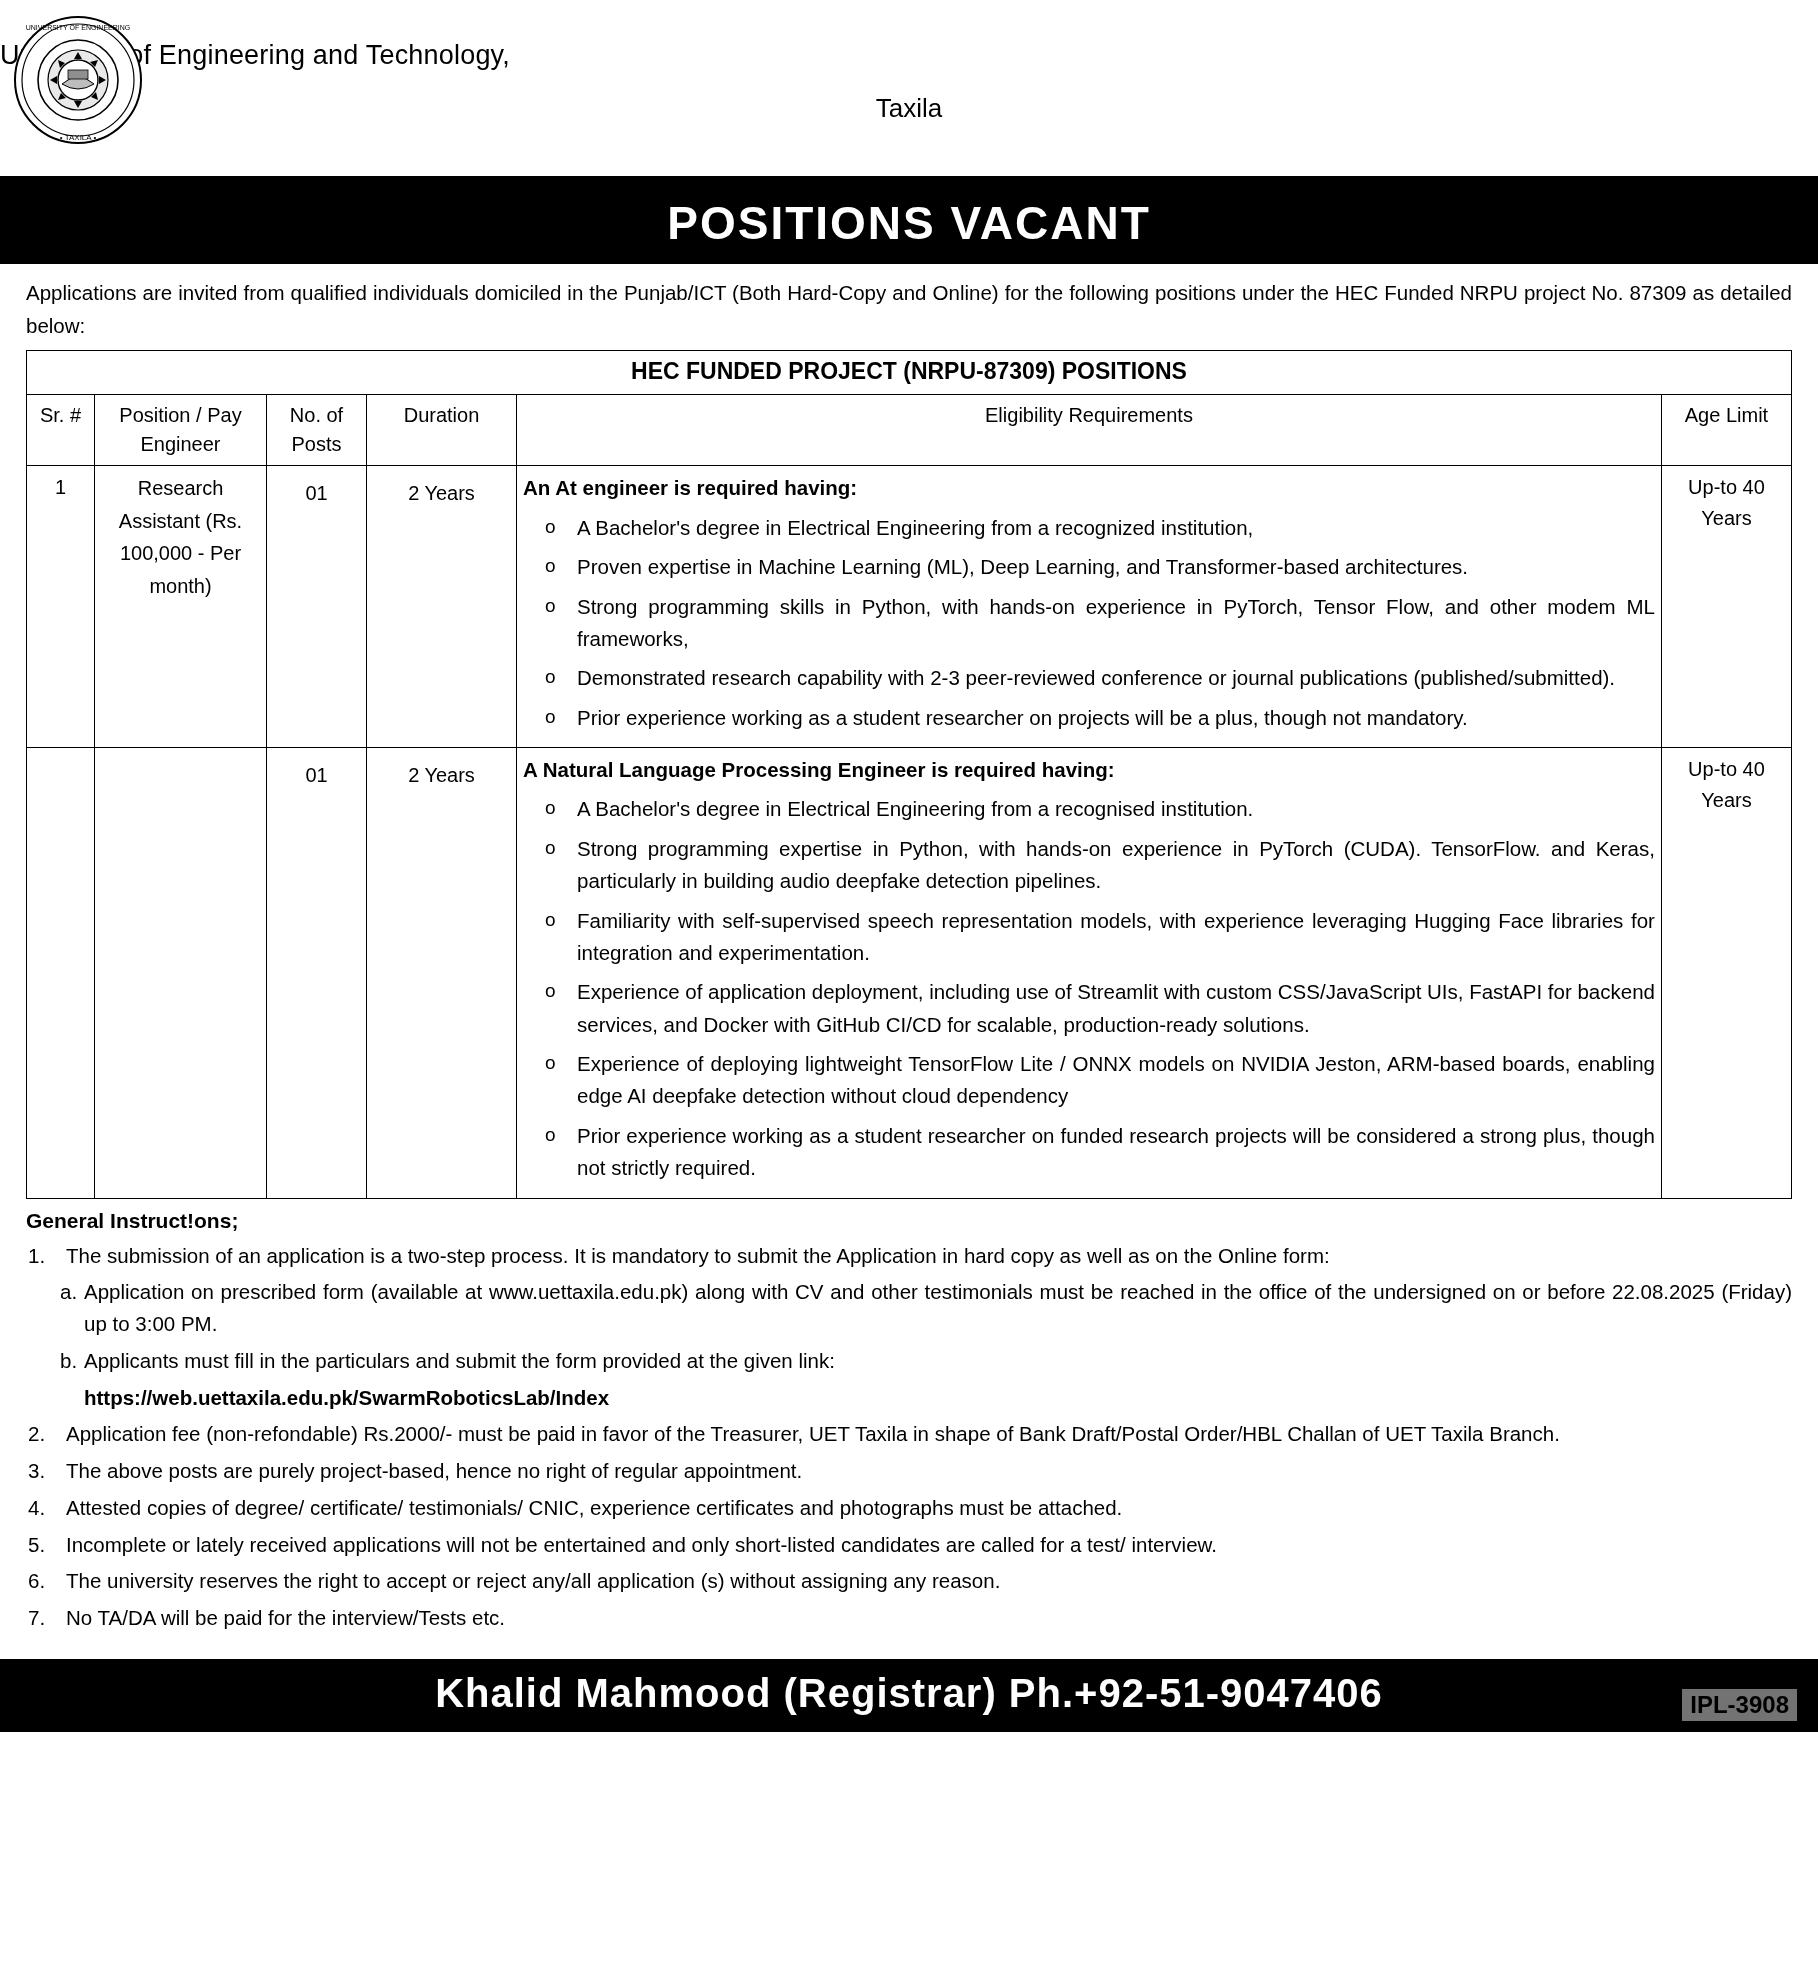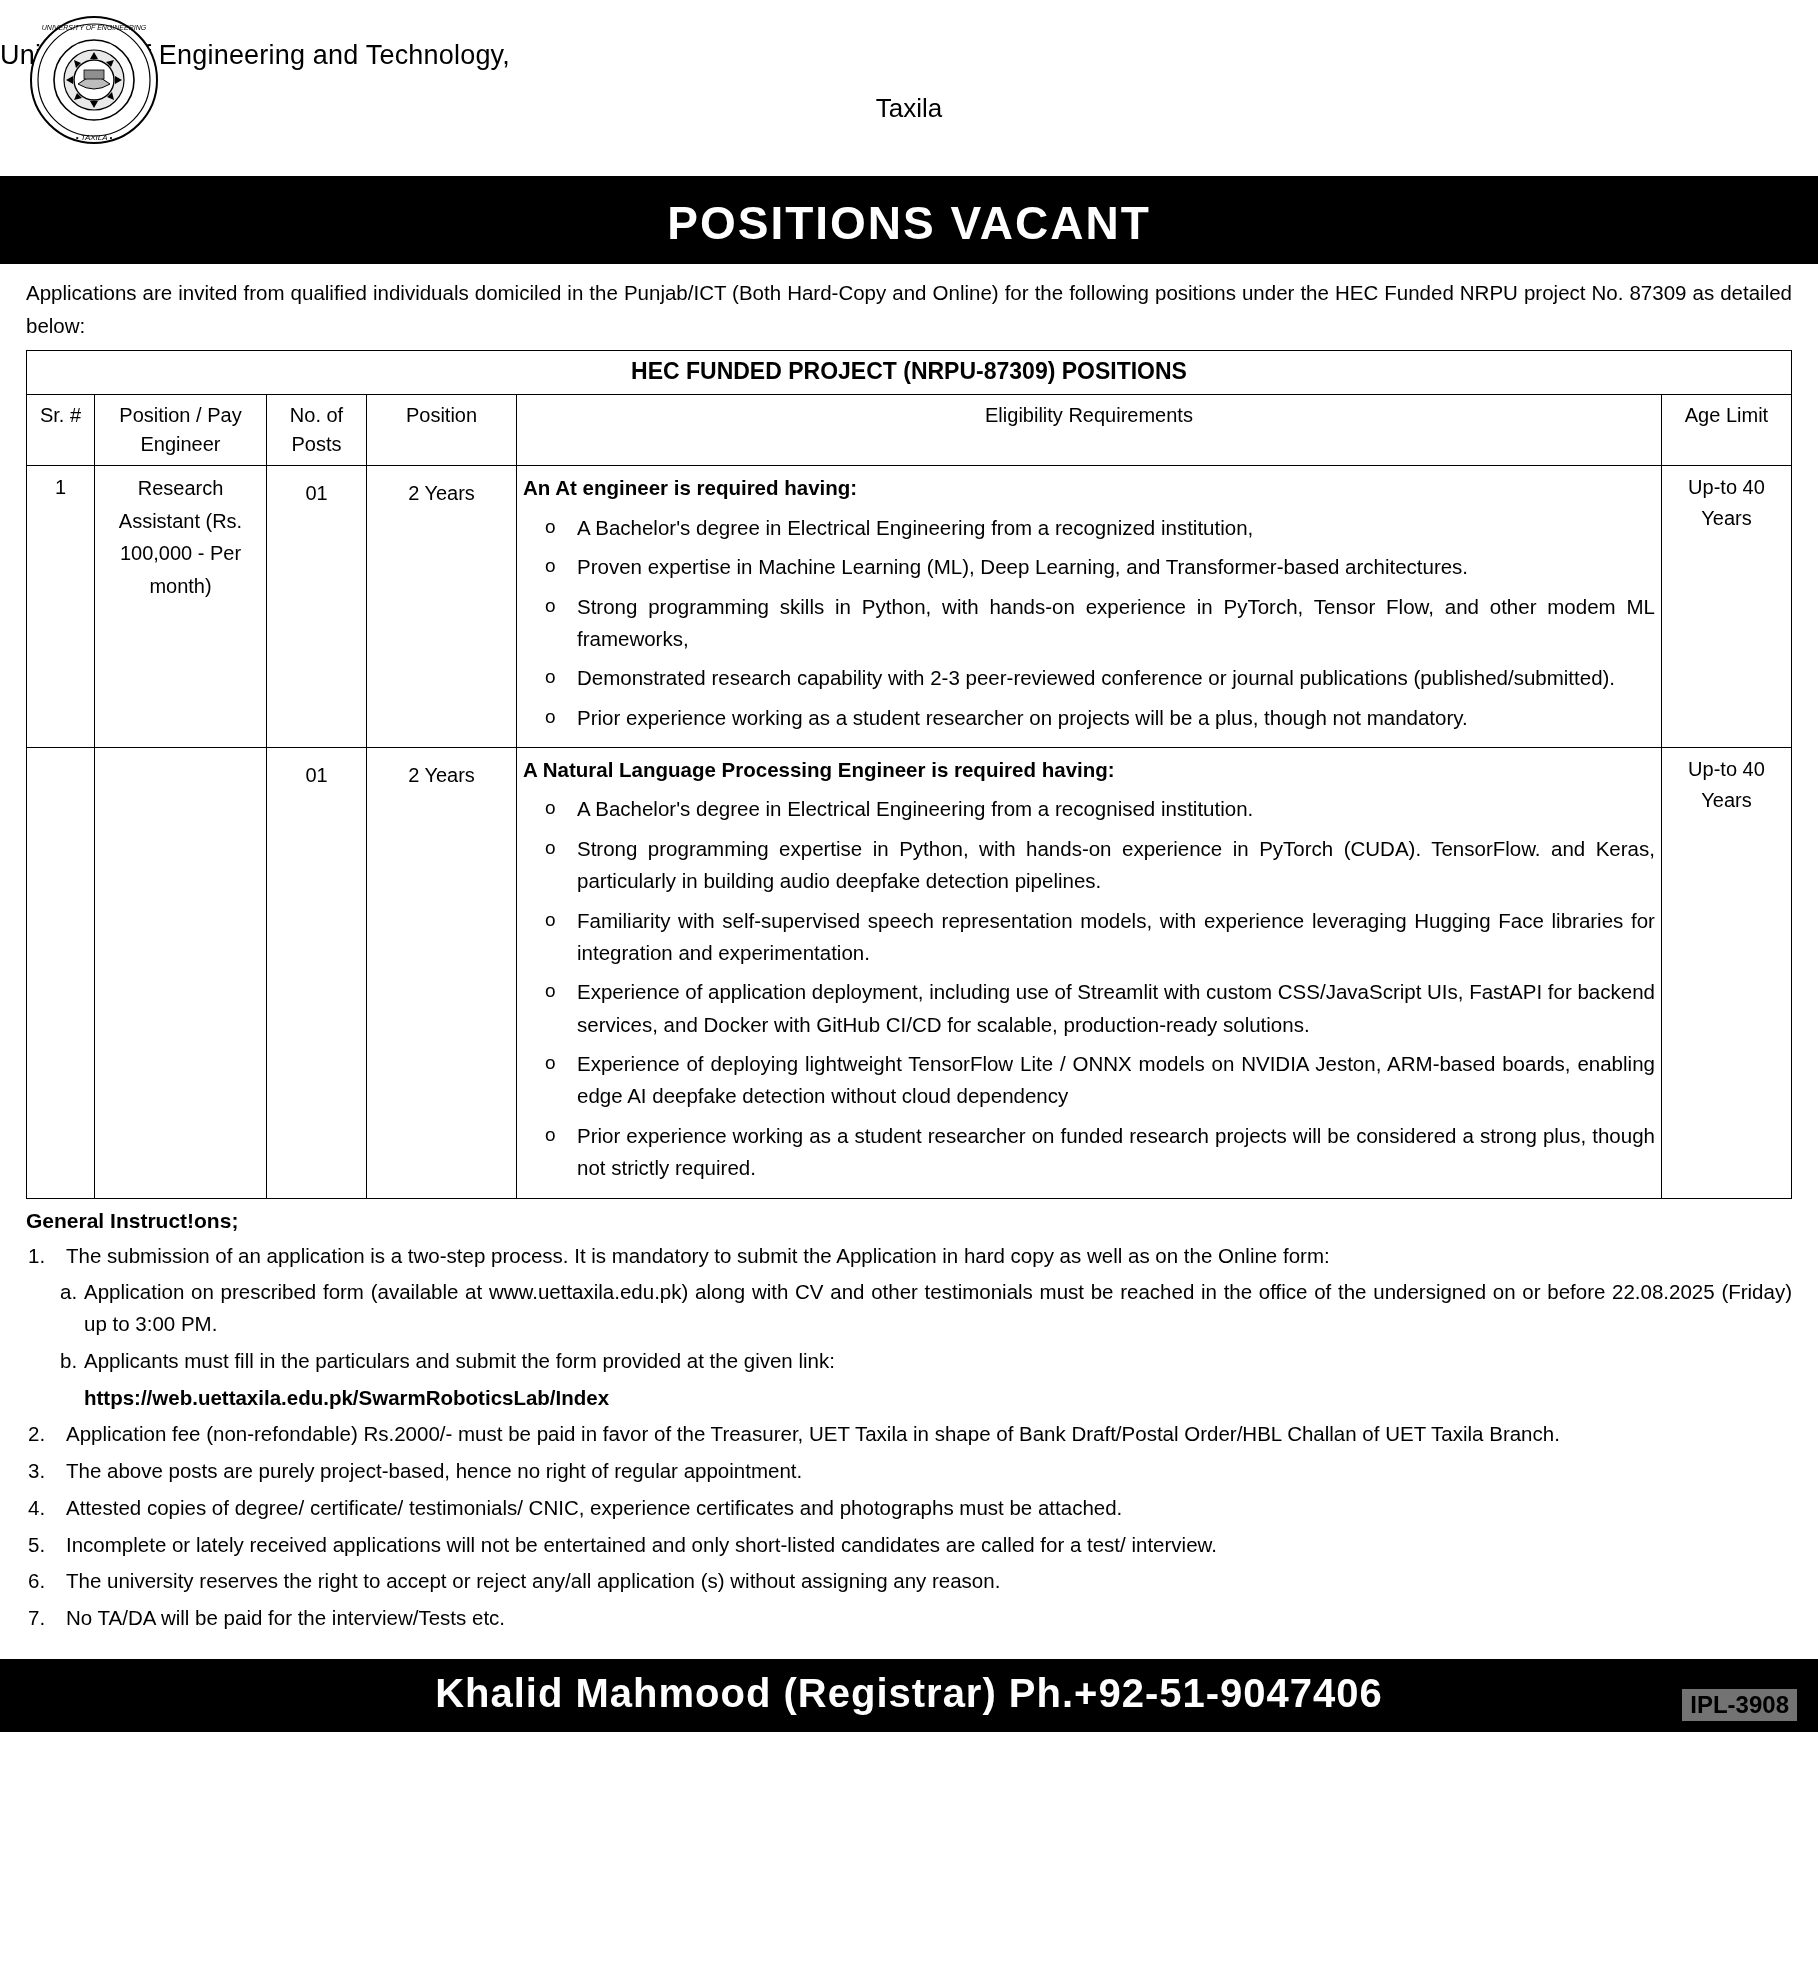--- a/index.html
+++ b/index.html
@@ -20,25 +20,24 @@
     position: relative;
   }
   
   .header {
     position: relative;
     padding: 18px 0 10px 0;
     min-height: 140px;
   }
   .logo {
     position: absolute;
-    left: 28px;
+    left: 12px;
     top: 14px;
     width: 132px;
     height: 132px;
-    font-style: italic;
   }
   .logo svg { display: block; }
   .uni-name {
     font-size: 27px;
     letter-spacing: .2px;
     padding-top: 22px;
   }
   .uni-city {
     text-align: center;
     font-size: 26px;
@@ -240,21 +239,21 @@
           <col class="col-age">
       </colgroup>
       <tbody>
         <tr>
           <td class="tbl-title" colspan="6">HEC FUNDED PROJECT (NRPU-87309) POSITIONS</td>
         </tr>
         <tr>
           <th class="hd">Sr. #</th>
           <th class="hd">Position / Pay Engineer</th>
           <th class="hd">No. of Posts</th>
-          <th class="hd">Position</th>
+          <th class="hd">Duration</th>
           <th class="hd">Eligibility  Requirements</th>
           <th class="hd">Age Limit</th>
         </tr>
 
         <tr>
           <td class="center">1</td>
           <td class="pos">Research Assistant (Rs. 100,000 - Per month)</td>
           <td class="center" style="padding-top:12px">01</td>
           <td class="center" style="padding-top:12px">2 Years</td>
           <td class="elig">

